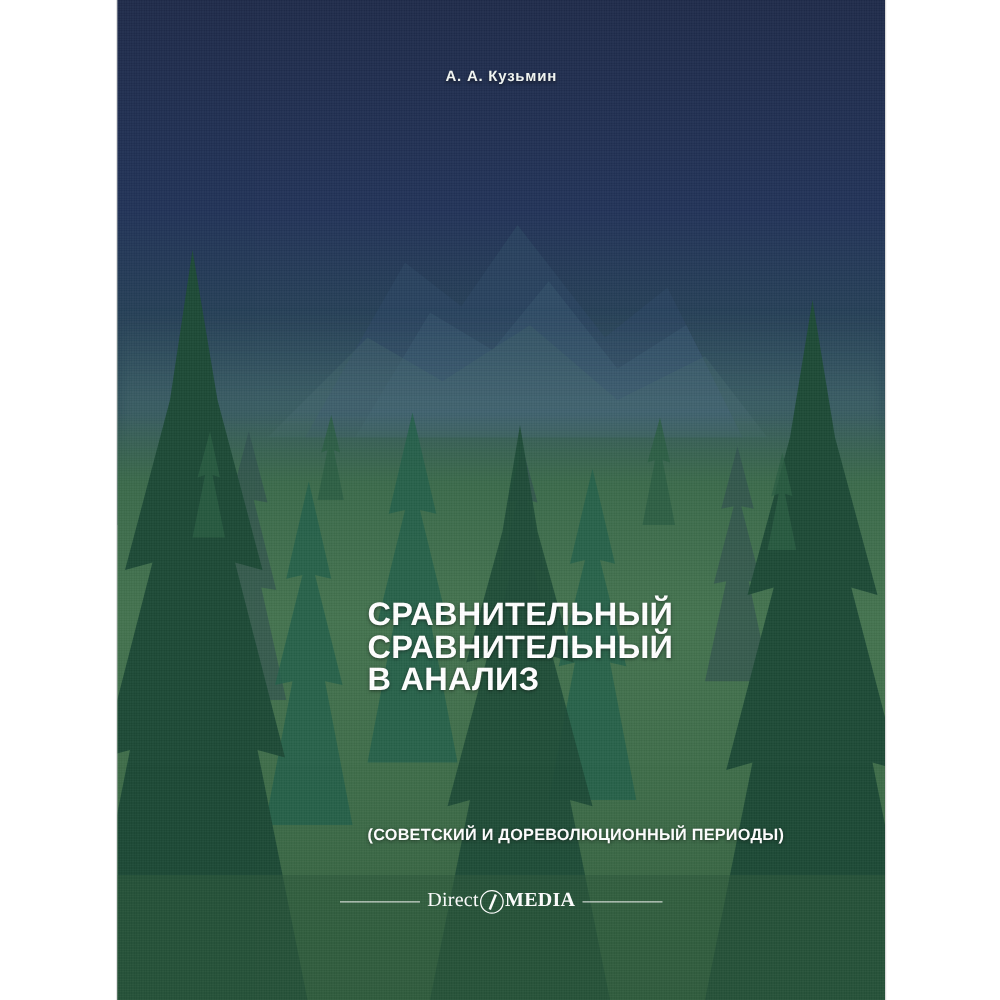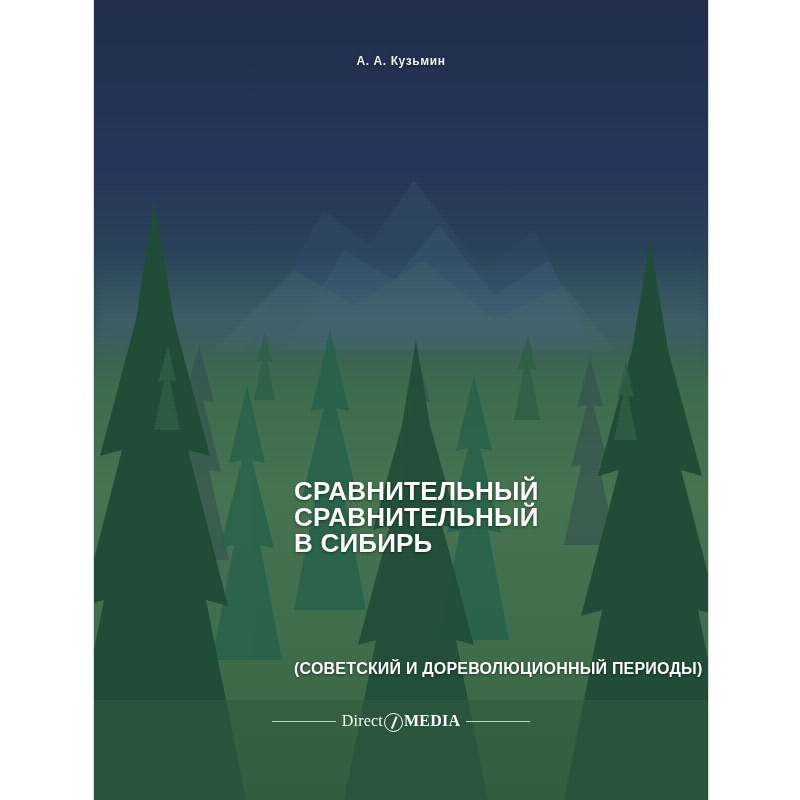--- a/index.html
+++ b/index.html
@@ -119,21 +119,21 @@
     letter-spacing: 0.2px;
     text-shadow: 0 1px 3px rgba(0,0,0,0.5);
   }
 
   .subtitle {
     position: absolute;
     left: 200px;
     top: 660px;
     width: 420px;
     color: #ffffff;
-    font-size: 16px;
+    font-size: 13px;
     font-weight: 700;
     letter-spacing: 0.2px;
     text-shadow: 0 1px 3px rgba(0,0,0,0.5);
   }
 
   
   .publisher {
     position: absolute;
     left: 0;
     top: 712px;
@@ -224,21 +224,21 @@
       </g>
 
       <rect x="0" y="700" width="614" height="100" fill="#2e5a3c" opacity="0.55"></rect>
     </svg>
 
     <div class="author">А. А. Кузьмин</div>
 
     <div class="title-block">
       <div class="title-line">СРАВНИТЕЛЬНЫЙ</div>
       <div class="title-line">СРАВНИТЕЛЬНЫЙ</div>
-      <div class="title-line">В СИБИРЬ</div>
+      <div class="title-line">В АНАЛИЗ</div>
     </div>
 
     <div class="subtitle">(СОВЕТСКИЙ И ДОРЕВОЛЮЦИОННЫЙ ПЕРИОДЫ)</div>
 
     <div class="publisher">
       <span class="pub-rule"></span>
       <span class="pub-name"><span>Direct</span><span class="pub-mark"></span><b>MEDIA</b></span>
       <span class="pub-rule"></span>
     </div>
 

